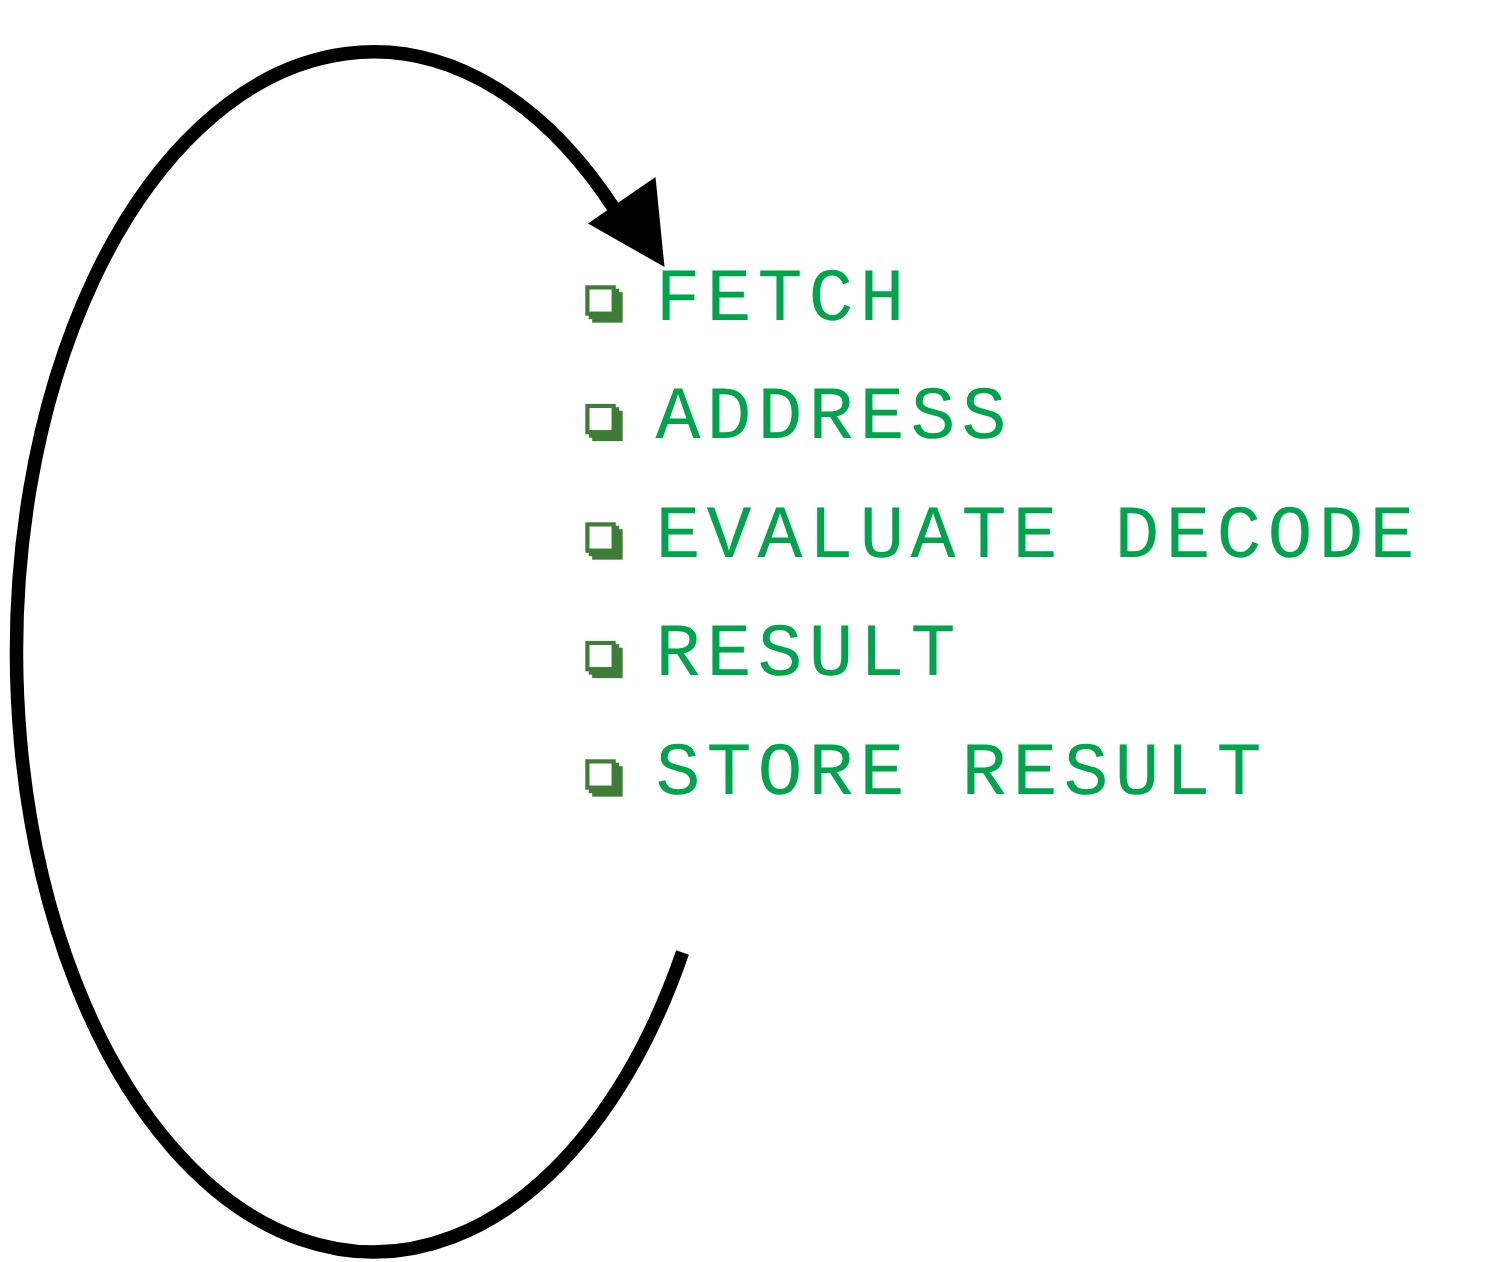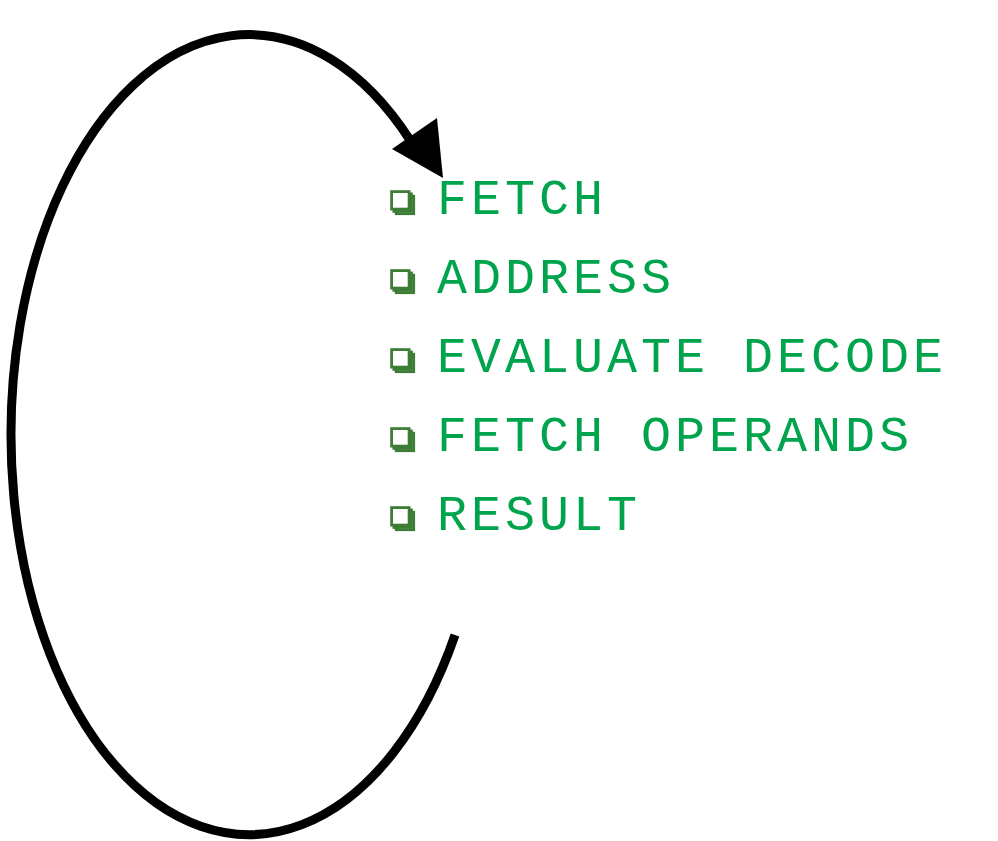--- a/index.html
+++ b/index.html
@@ -93,27 +93,27 @@
       <span class="step-label">EVALUATE DECODE</span>
     </li>
       <li class="step-row">
       <svg class="step-bullet" viewBox="0 0 26 26" aria-hidden="true">
         <g stroke="var(--bullet)" stroke-width="2.8" fill="none">
           <rect x="6.2" y="6.2" width="17.5" height="17.5"></rect>
           <rect x="3.9" y="3.9" width="17.5" height="17.5"></rect>
           <rect x="1.6" y="1.6" width="17.5" height="17.5" fill="#FFFFFF"></rect>
         </g>
       </svg>
-      <span class="step-label">FETCH OPERANDS</span>
+      <span class="step-label">RESULT</span>
     </li>
       <li class="step-row">
       <svg class="step-bullet" viewBox="0 0 26 26" aria-hidden="true">
         <g stroke="var(--bullet)" stroke-width="2.8" fill="none">
           <rect x="6.2" y="6.2" width="17.5" height="17.5"></rect>
           <rect x="3.9" y="3.9" width="17.5" height="17.5"></rect>
           <rect x="1.6" y="1.6" width="17.5" height="17.5" fill="#FFFFFF"></rect>
         </g>
       </svg>
-      <span class="step-label">RESULT</span>
+      <span class="step-label">STORE RESULT</span>
     </li>
     </ul>
 
 </div>
 
 </body></html>

